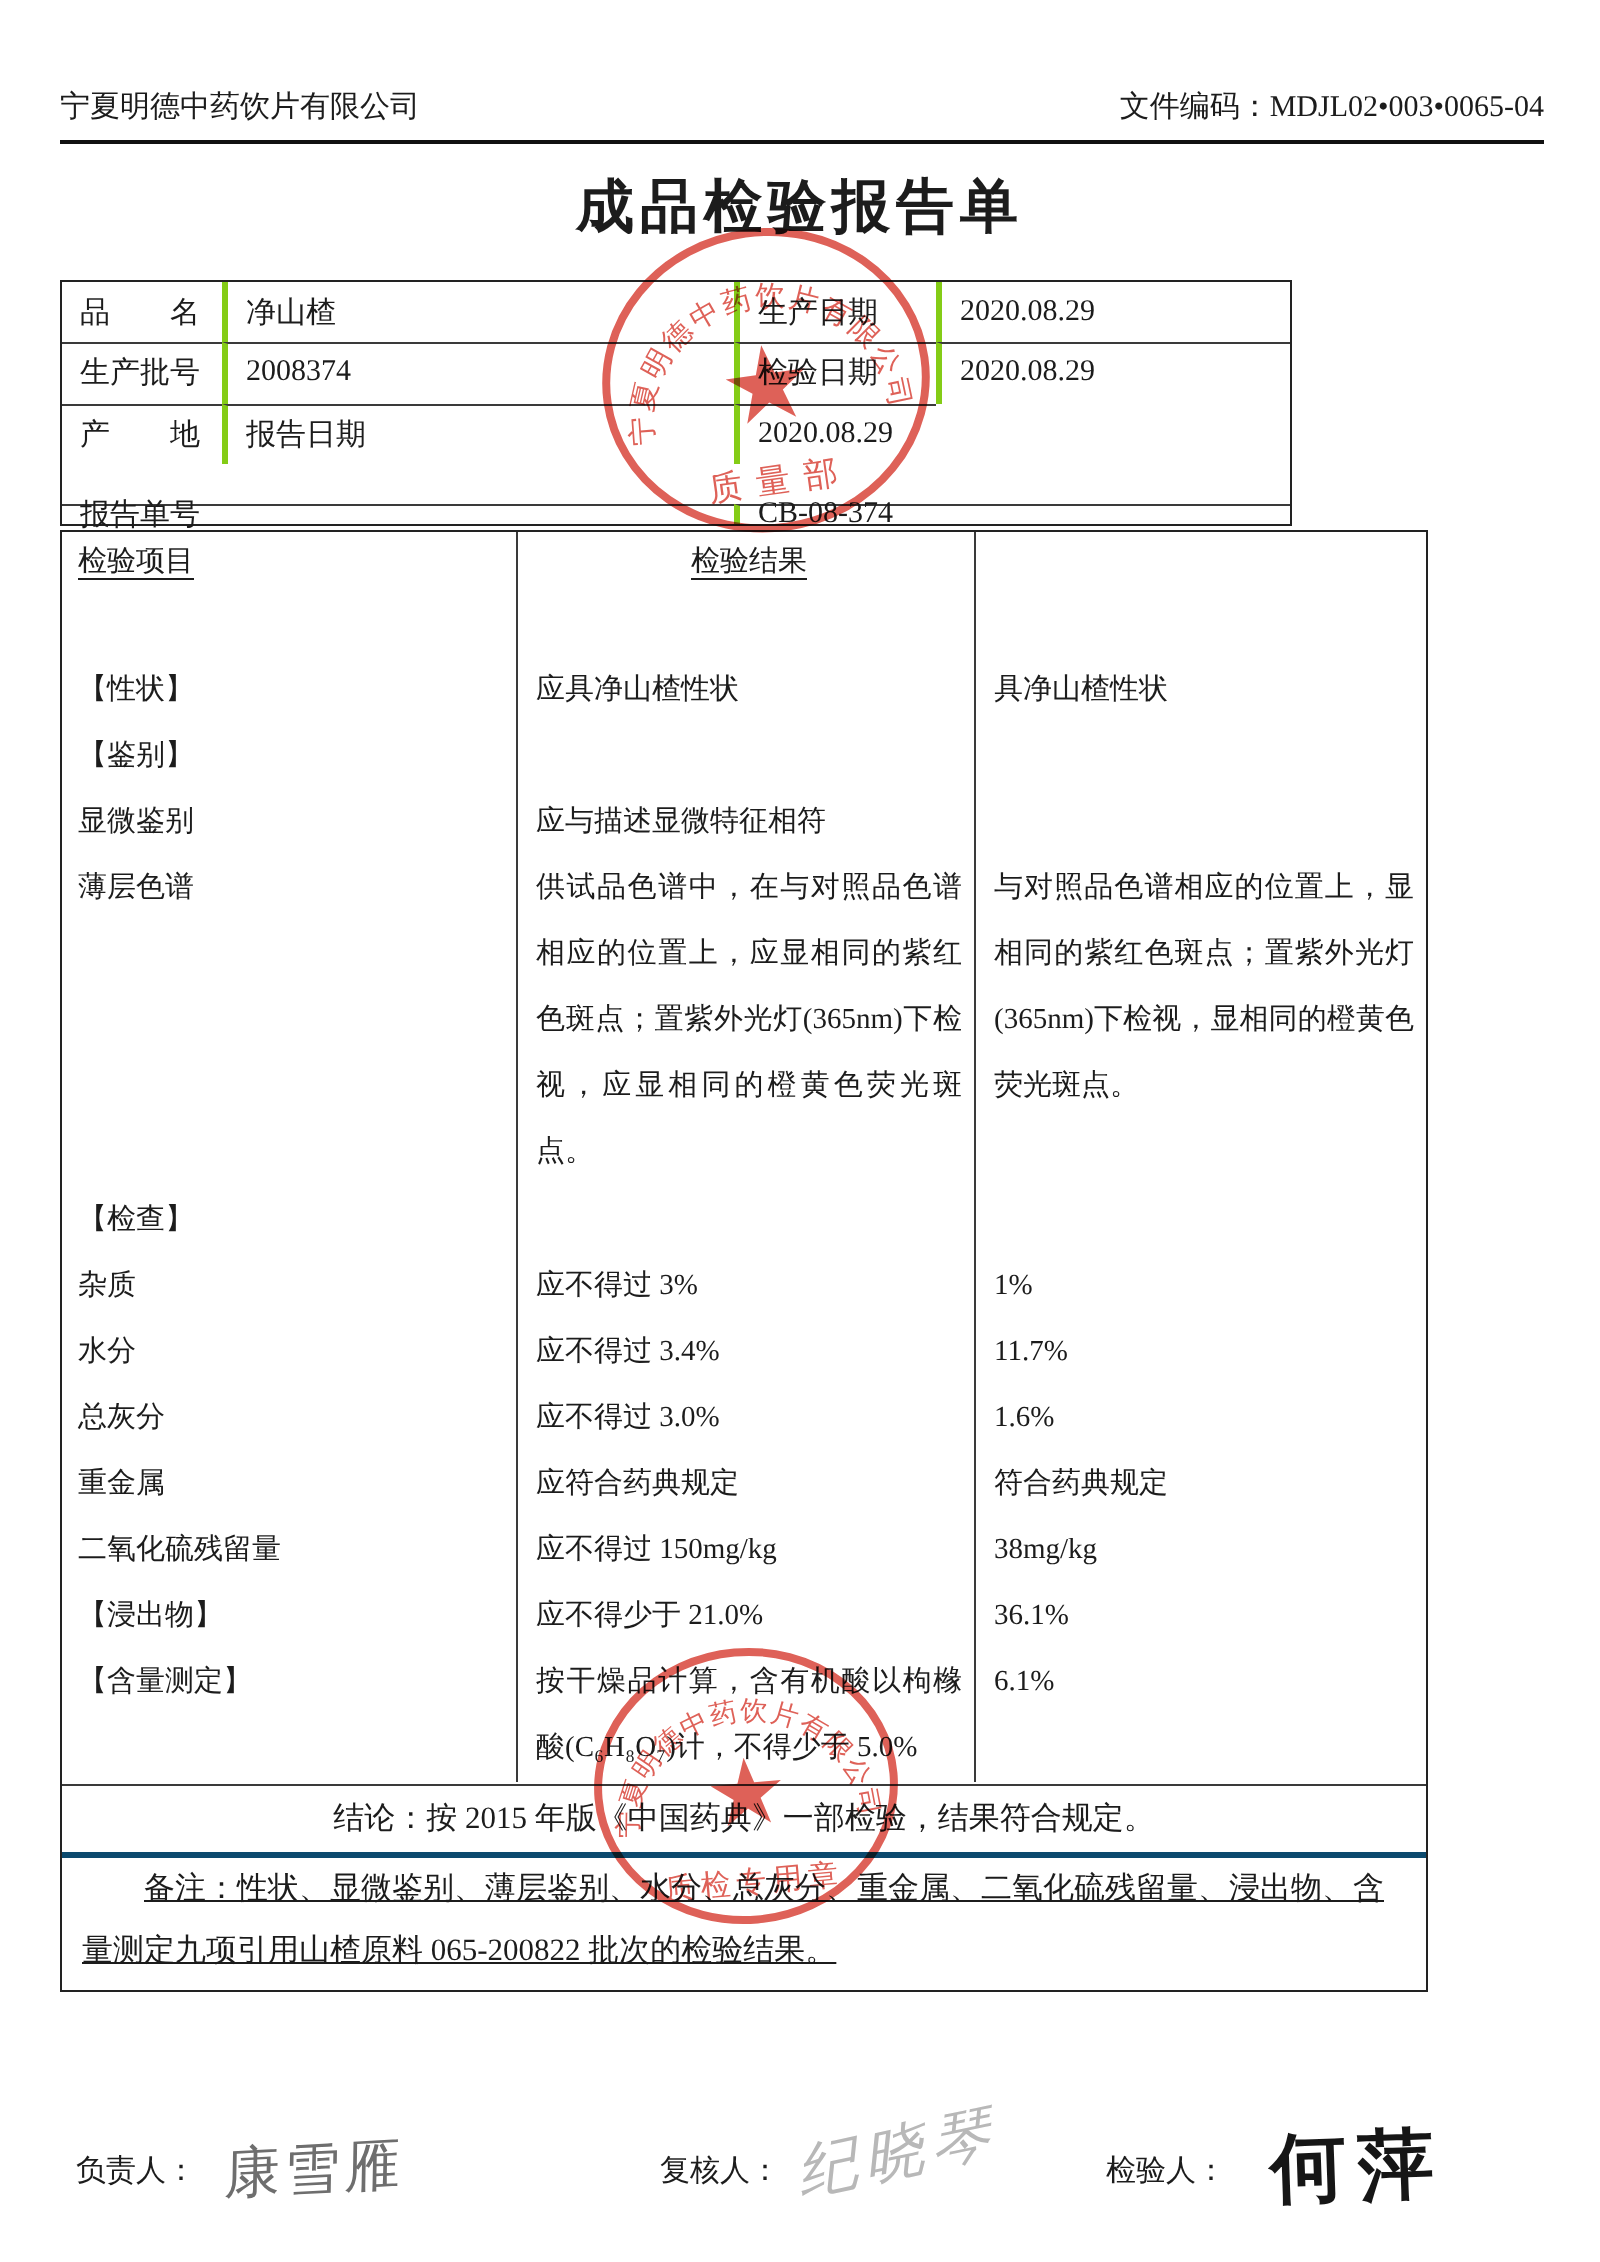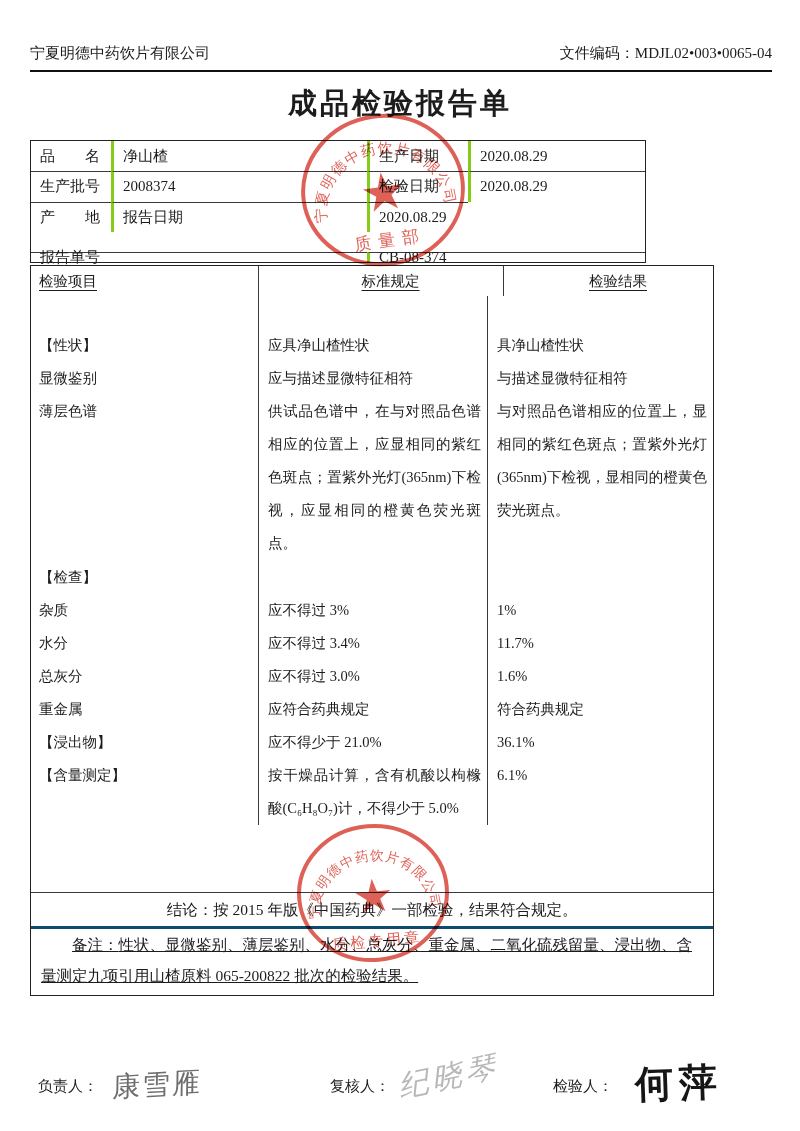--- a/index.html
+++ b/index.html
@@ -32,21 +32,21 @@
   .info-table > div.r1 { border-top:none; }
   .info-table > div.c1 { border-left:none; }
   .span2 { grid-column:span 2;margin-top:20px; }
   
   .main-block { position:absolute; left:30px; top:265px; width:684px; border:1.5px solid #222; }
   .result-table { height:626px; overflow:hidden; font-size:14.5px; }
   .rrow { display:grid; grid-template-columns:228px 229px 1fr; min-height:33px; line-height:33px; }
   .rrow > div:nth-child(1) { border-right:1px solid #3a3a3a; padding:0 4px 0 8px; }
   .rrow > div:nth-child(2) { border-right:1px solid #3a3a3a; padding:0 6px 0 9px; }
   .rrow > div:nth-child(3) { padding:0 6px 0 9px; }
-  .rrow.hdr { min-height:30px; line-height:30px;gap:16px; }
+  .rrow.hdr { min-height:30px; line-height:30px; }
   .rrow.hdr .u { text-decoration:underline; text-underline-offset:4px; }
   .rrow.hdr > div:nth-child(2), .rrow.hdr > div:nth-child(3) { text-align:center; }
   .rrow.spacer { min-height:33px; }
   .rrow.tall  { min-height:166px; }
   .rrow.tall2 { min-height:66px; }
   .just { text-align:justify; }
   
   .conclusion { border-top:1px solid #3a3a3a; min-height:33px; line-height:33px; text-align:center; font-size:15.5px; }
   .remark { border-top:3px solid #0c4a6e; min-height:66px; line-height:31px; font-size:15.5px; padding:0 10px 4px 10px; text-indent:2em;text-decoration:underline; }
   
@@ -93,39 +93,42 @@
 
     <div class="c1 span2">报告单号</div>
     <div class="span2">CB-08-374</div>
   </div>
 
   <div class="main-block">
     <div class="result-table">
 
       <div class="rrow hdr">
         <div><span class="u">检验项目</span></div>
-        <div><span class="u">标准规定</span></div>
         <div><span class="u">检验结果</span></div>
       </div>
 
       <div class="rrow spacer">
           <div></div>
           <div></div>
           <div></div>
         </div>
 
       <div class="rrow">
         <div>【性状】</div>
         <div>应具净山楂性状</div>
         <div>具净山楂性状</div>
       </div>
       <div class="rrow">
+        <div>【鉴别】</div>
+        <div></div>
+        <div></div>
+      </div>
+      <div class="rrow">
         <div>显微鉴别</div>
         <div>应与描述显微特征相符</div>
-        <div>与描述显微特征相符</div>
       </div>
       <div class="rrow tall">
         <div>薄层色谱</div>
         <div class="just">供试品色谱中，在与对照品色谱相应的位置上，应显相同的紫红色斑点；置紫外光灯(365nm)下检视，应显相同的橙黄色荧光斑点。</div>
         <div class="just">与对照品色谱相应的位置上，显相同的紫红色斑点；置紫外光灯(365nm)下检视，显相同的橙黄色荧光斑点。</div>
       </div>
       <div class="rrow">
         <div>【检查】</div>
         <div></div>
         <div></div>
@@ -142,20 +145,25 @@
       </div>
       <div class="rrow">
         <div>总灰分</div>
         <div>应不得过 3.0%</div>
         <div>1.6%</div>
       </div>
       <div class="rrow">
         <div>重金属</div>
         <div>应符合药典规定</div>
         <div>符合药典规定</div>
+      </div>
+      <div class="rrow">
+        <div>二氧化硫残留量</div>
+        <div>应不得过 150mg/kg</div>
+        <div>38mg/kg</div>
       </div>
       <div class="rrow">
         <div>【浸出物】</div>
         <div>应不得少于 21.0%</div>
         <div>36.1%</div>
       </div>
       <div class="rrow tall2">
         <div>【含量测定】</div>
         <div class="just">按干燥品计算，含有机酸以枸橼酸(C₆H₈O₇)计，不得少于 5.0%</div>
         <div>6.1%</div>

